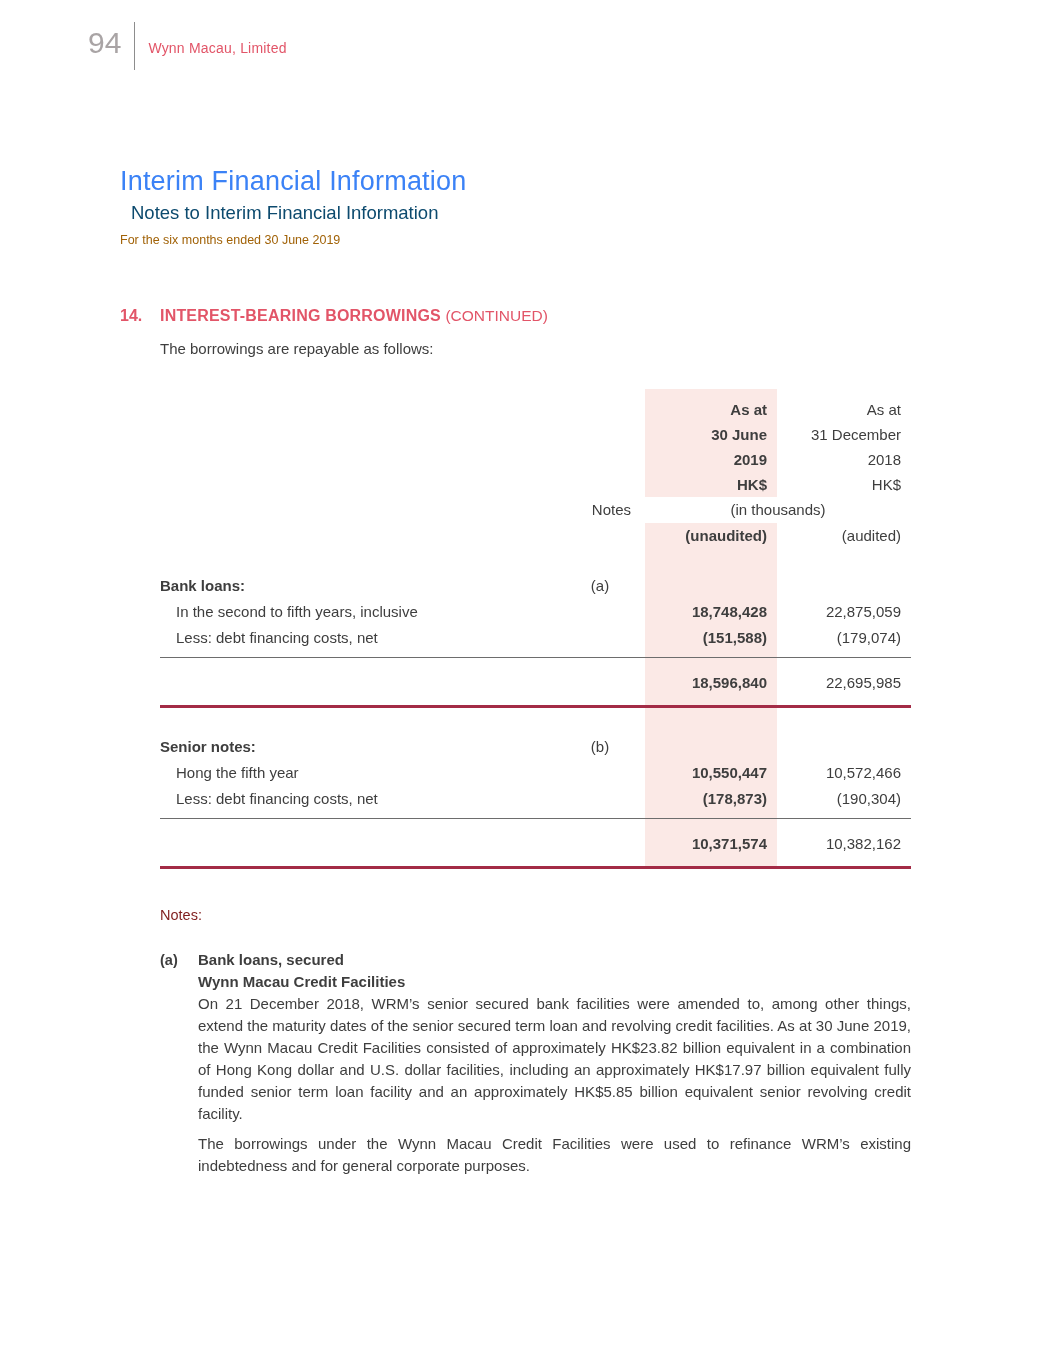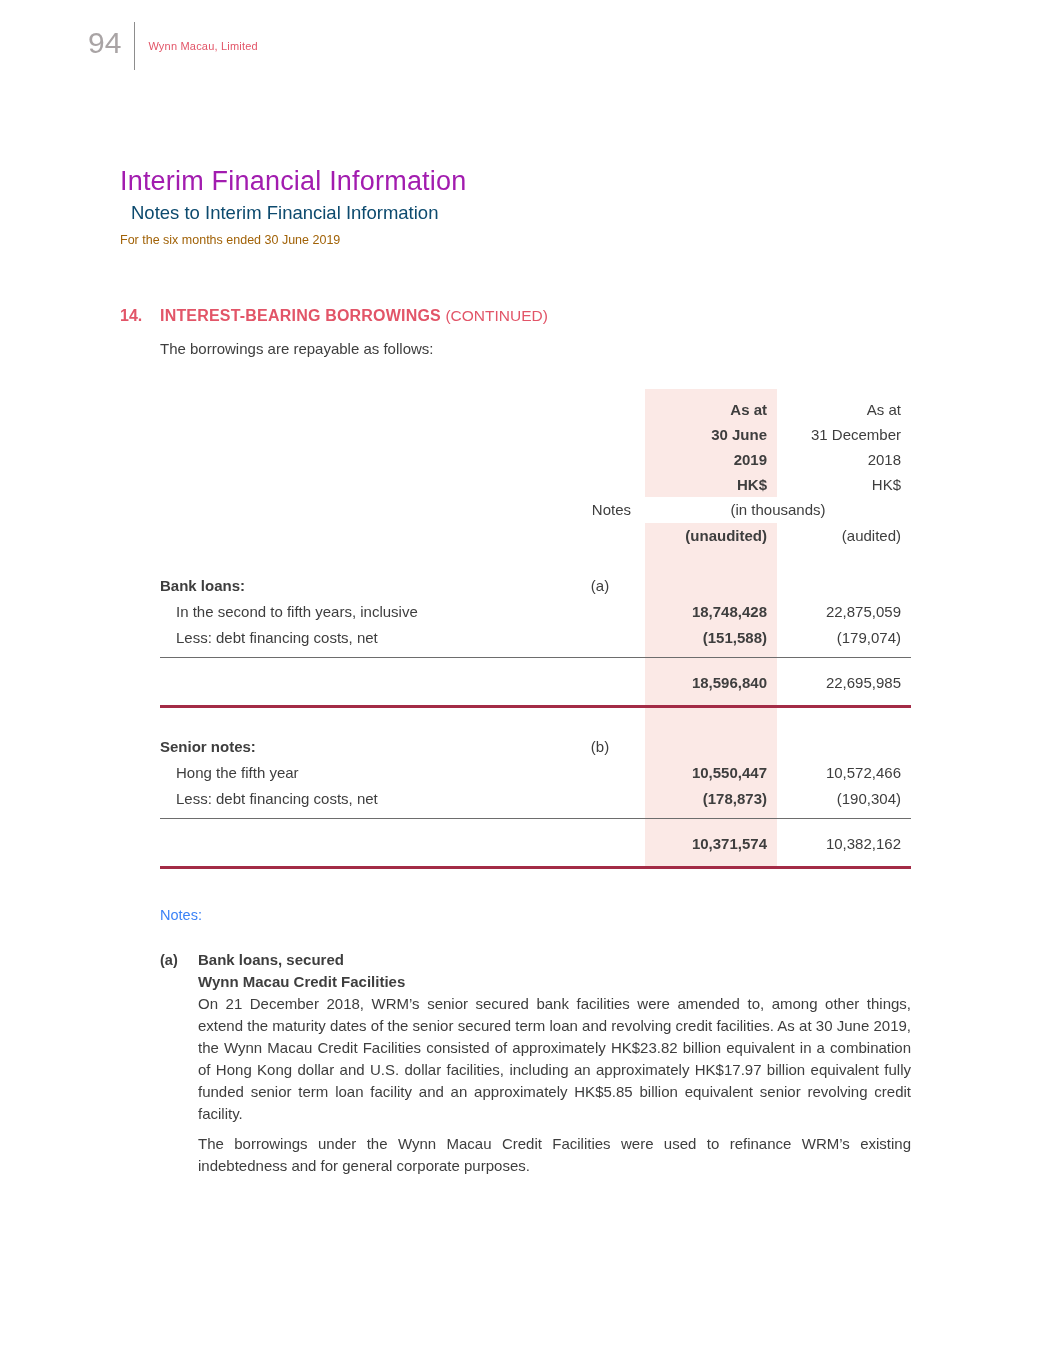--- a/index.html
+++ b/index.html
@@ -11,25 +11,25 @@
     background:#ffffff;
     font-family:"Liberation Sans", sans-serif;
     color:#3e3e3e;
     overflow:hidden;
   }
 
   
   .masthead { display:flex; align-items:flex-start; padding:20px 0 0 88px; }
   .page-num { font-size:30px; color:#a9a4a5; line-height:46px; }
   .mast-vline { width:1px; height:48px; background:#8d8d8d; margin:2px 13px 0 13px; }
-  .company { font-size:11px; color:#e25568; margin-top:20px; letter-spacing:.2px; }
+  .company { font-size:14px; color:#e25568; margin-top:20px; letter-spacing:.2px; }
 
   
   .doc-header { margin:96px 0 0 120px; }
-  .doc-title { font-size:27px; font-weight:normal; color:#a21caf; line-height:30px; letter-spacing:.2px; }
+  .doc-title { font-size:27px; font-weight:normal; color:#3b82f6; line-height:30px; letter-spacing:.2px; }
   .doc-subtitle { font-size:18.5px; font-weight:normal; color:#0c4a6e; margin-top:6px;margin-left:11px; }
   .doc-period { font-size:12.5px; color:#a16207; margin-top:9px; }
 
   
   .section-heading { margin:60px 0 0 120px; font-size:16px; color:#e25568; }
   .sec-num { display:inline-block; width:40px; font-weight:bold; }
   .sec-title { font-weight:bold; letter-spacing:.2px; }
   .sec-cont { font-weight:normal; font-size:15.5px; }
   .intro { margin:15px 0 0 160px; font-size:15px; color:#3e3e3e; }
 
@@ -51,21 +51,21 @@
   .row { line-height:26px; }
   .indent { padding-left:16px; }
   .spacer { grid-column:1 / -1; }
   .sp6 { height:6px; } .sp9 { height:9px; } .sp12 { height:12px; }
   .sp24 { height:24px; } .sp26 { height:26px; }
   .rule-thin { grid-column:1 / -1; height:0; border-top:1px solid #6d6d6d; }
   .rule-thick { grid-column:1 / -1; height:0; border-top:3px solid #a32b46; }
 
   
   .notes-sec { margin:38px 0 0 160px; width:751px; }
-  .notes-heading { font-size:14.5px; color:#3b82f6; }
+  .notes-heading { font-size:14.5px; color:#7f1d1d; }
   .note-item { display:flex; margin-top:26px; }
   .note-marker { width:38px; font-weight:bold; font-size:14.5px; line-height:22px; }
   .note-body { width:713px; font-size:15px; line-height:22px; }
   .note-title { font-weight:bold; }
   .note-subtitle { font-weight:bold; }
   .note-para { text-align:justify; margin-top:0; }
   .note-para + .note-para { margin-top:8px; }
 </style>
 </head>
 <body>

